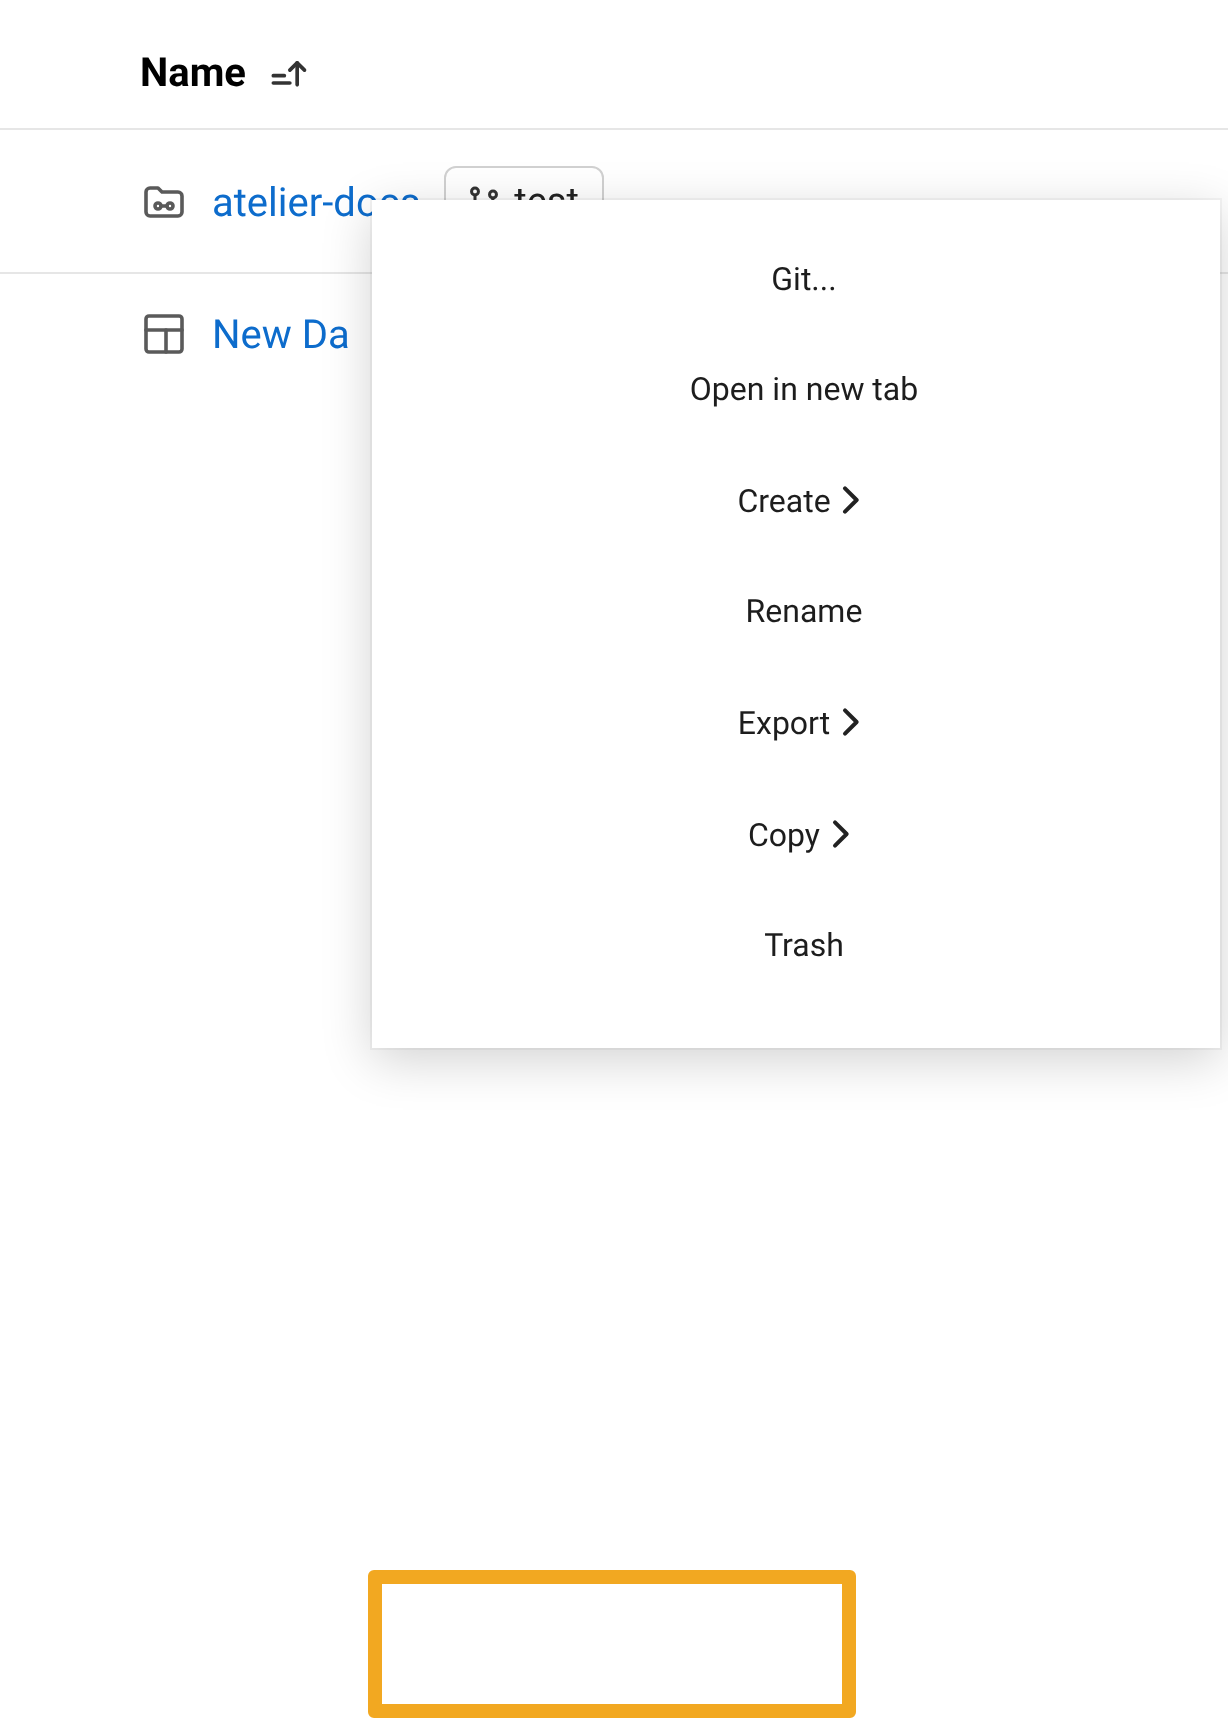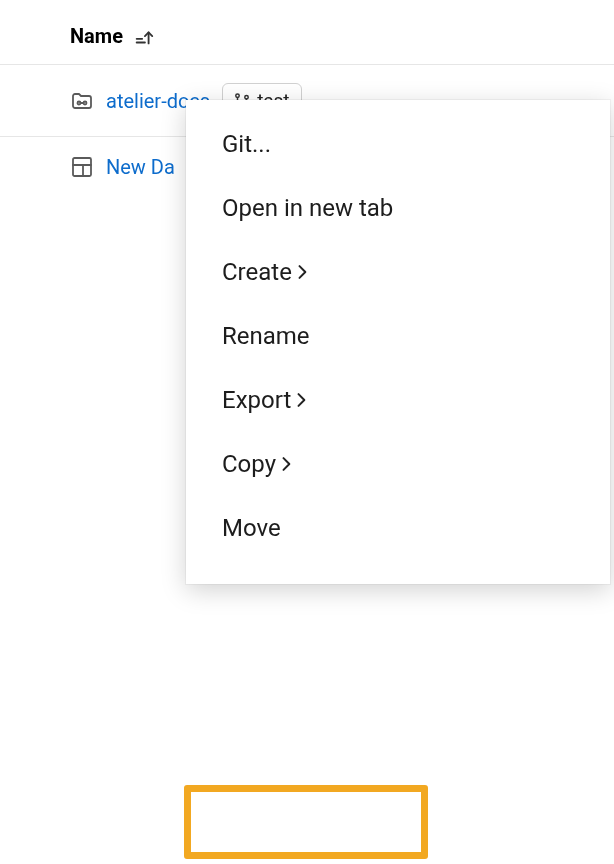--- a/index.html
+++ b/index.html
@@ -11,21 +11,21 @@
       font-family: -apple-system, BlinkMacSystemFont, "Segoe UI", Roboto, Helvetica, Arial, sans-serif;
       background: #fff;
       width: 614px;
       height: 864px;
       position: relative;
       overflow: hidden;
     }
     .header {
       padding: 24px 0 16px 70px;
       display: flex;
-      align-items: flex-end;
+      align-items: center;
       gap: 10px;
     }
     .header-name {
       font-weight: 700;
       font-size: 20px;
       color: #000;
     }
     .sort-icon {
       display: inline-flex;
       align-items: center;
@@ -69,23 +69,23 @@
       left: 186px;
       top: 100px;
       width: 424px;
       background: #fff;
       box-shadow: 0 6px 24px rgba(0,0,0,0.18), 0 0 0 1px rgba(0,0,0,0.04);
       padding: 12px 0 24px 0;
     }
     .menu-item {
       display: flex;
       align-items: center;
-      justify-content: flex-start;
+      justify-content: center;
       padding: 18px 28px 18px 36px;
-      font-size: 24px;
+      font-size: 16px;
       color: #1d1d1d;
       cursor: pointer;
     }
     .menu-item .chevron {
       display: inline-flex;
       align-items: center;
       color: #333;
     }
     .highlight-box {
       position: absolute;
@@ -177,17 +177,17 @@
   </div>
   <div class="menu-item">
     <span>Copy</span>
     <span class="chevron">
       <svg width="20" height="20" viewBox="0 0 24 24" fill="none" stroke="#222" stroke-width="2.4" stroke-linecap="round" stroke-linejoin="round">
           <polyline points="9 5 16 12 9 19"></polyline>
         </svg>
     </span>
   </div>
   <div class="menu-item">
-    <span>Move</span>
+    <span>Trash</span>
   </div>
 </div>
 
 <div class="highlight-box"></div>
 
 </body></html>

